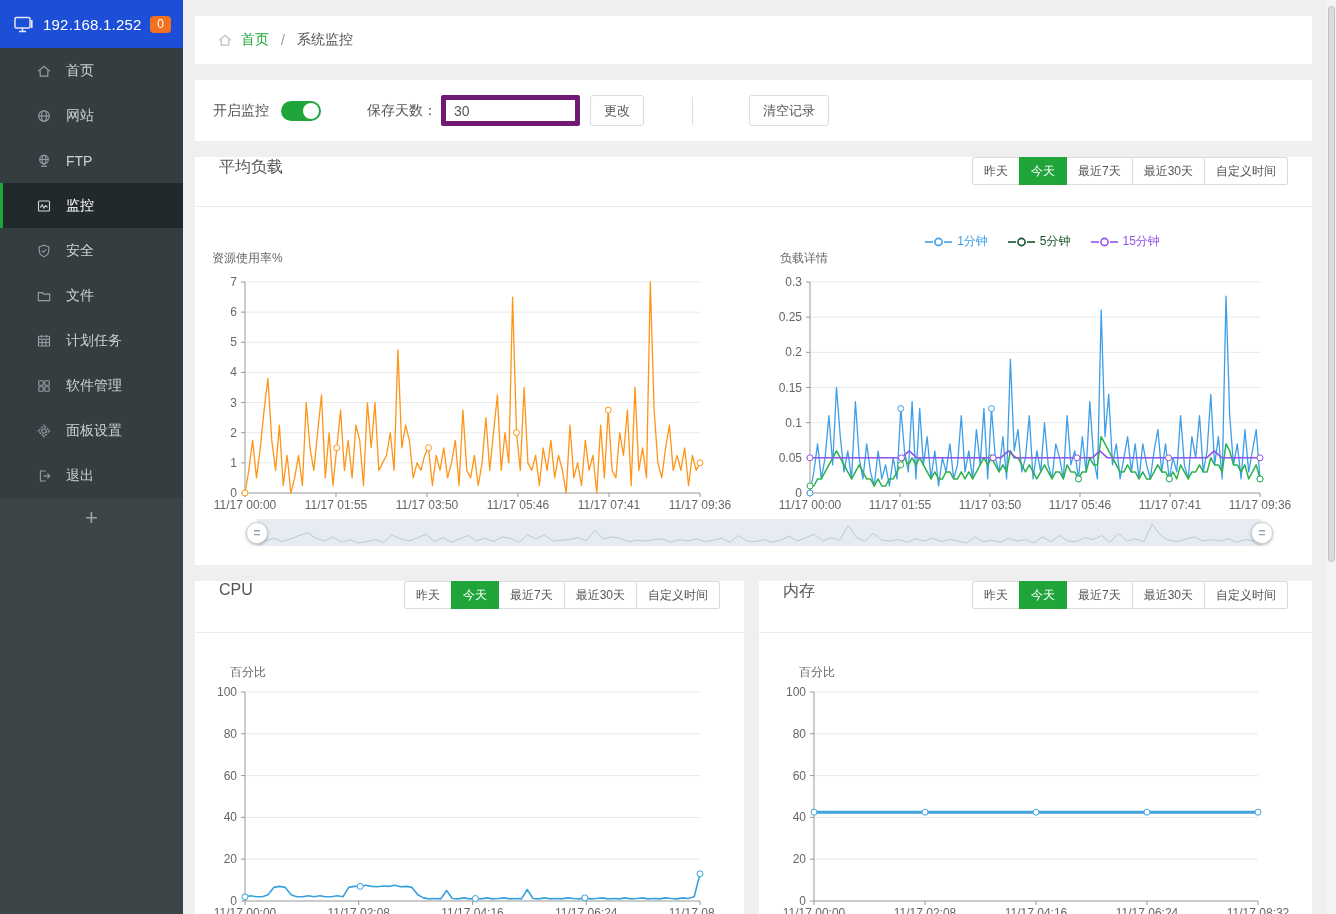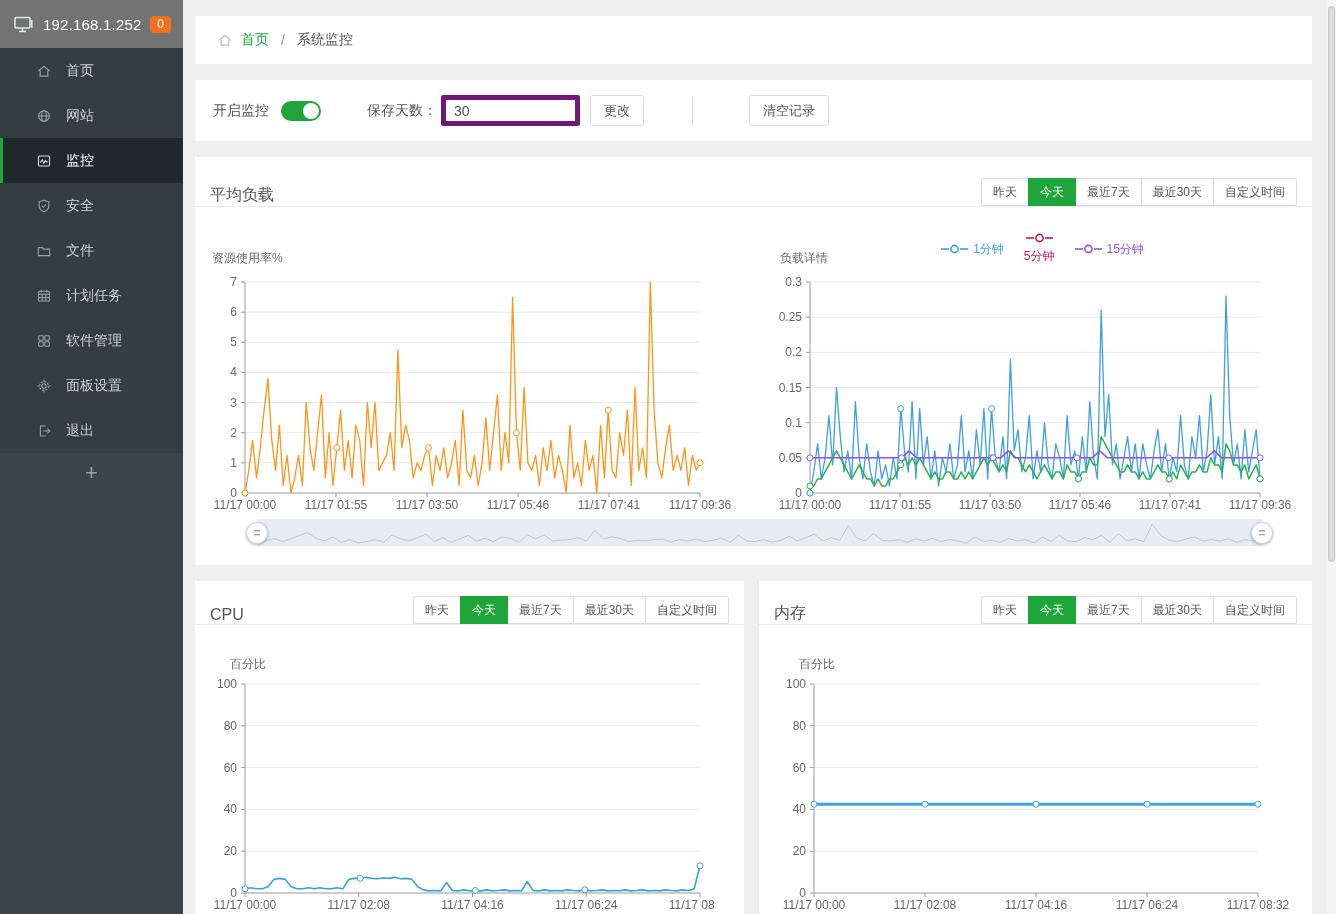--- a/index.html
+++ b/index.html
@@ -3,21 +3,21 @@
 <meta charset="utf-8">
 <style>
   *{margin:0;padding:0;box-sizing:border-box}
   html,body{overflow:hidden}
   body{width:1336px;height:914px;position:relative;background:#efefef;
        font-family:"Liberation Sans","DejaVu Sans",sans-serif;color:#555;font-size:14px}
   svg{display:block}
 
   
   .sidebar{position:absolute;left:0;top:0;width:183px;height:914px;background:#3b4447}
-  .side-head{height:48px;background:#737373;display:flex;align-items:center;padding:0 12px 0 14px}
+  .side-head{height:48px;background:#1d4ed8;display:flex;align-items:center;padding:0 12px 0 14px}
   .side-head .ip{color:#fff;font-size:15px;margin-left:9px;letter-spacing:.2px}
   .badge{margin-left:auto;background:#f2701f;color:#fff;font-size:12px;line-height:17px;
          min-width:21px;text-align:center;border-radius:4px;padding:0 4px}
   .menu{list-style:none;background:#343d40}
   .menu li{height:45px;display:flex;align-items:center;padding-left:33px;cursor:pointer;
            border-left:3px solid transparent;color:#ccd2d5;font-size:14px}
   .menu li svg{margin-right:14px;flex:none}
   .menu li.active{background:#22292c;border-left-color:#20a53a;color:#fff}
   .side-add{height:44px;line-height:40px;text-align:center;color:#9aa3a6;font-size:22px;cursor:pointer}
 
@@ -35,22 +35,22 @@
   .toggle .knob{position:absolute;right:2px;top:2px;width:16px;height:16px;border-radius:50%;background:#fff}
   .ctrl .savelab{margin-left:46px}
   .ctrl input{width:139px;height:31px;border:5px solid #701a75;border-radius:2px;padding:0 8px;
               font-size:14px;color:#555;margin-left:4px;outline:none}
   .btn{height:31px;padding:4px 13px;background:#fff;border:1px solid #dcdcdc;border-radius:3px;
        color:#555;font-size:13px;cursor:pointer}
   .ctrl .btn{margin-left:10px}
   .vdiv{width:1px;height:28px;background:#ddd;margin-left:48px}
   .ctrl .clear{margin-left:56px}
 
-  .card-head{height:50px;display:flex;align-items:flex-end;justify-content:space-between;
-             padding:0 15px;border-bottom:1px solid #ebebeb}
+  .card-head{height:50px;display:flex;align-items:flex-start;justify-content:space-between;
+             padding:0 24px;border-bottom:1px solid #ebebeb}
   .card-head .ttl{font-size:16px;color:#555}
   .btngrp{display:flex}
   .btngrp .rbtn{height:28px;padding:0 11px;font-size:12px;color:#555;background:#fff;
                 border:1px solid #dcdcdc;margin-left:-1px;cursor:pointer}
   .btngrp .rbtn:first-child{border-radius:2px 0 0 2px;margin-left:0}
   .btngrp .rbtn:last-child{border-radius:0 2px 2px 0}
   .btngrp .rbtn.active{background:#20a53a;border-color:#20a53a;color:#fff;position:relative}
 
   .load-card{position:relative;height:408px;margin-bottom:16px}
   .chart{position:absolute}
@@ -61,21 +61,21 @@
   .lg-item{display:flex;align-items:center;gap:5px;cursor:pointer}
 
   .brush{position:absolute;left:62px;top:362px;width:1005px;height:27px;background:#e6ecf2;cursor:pointer}
   .bh{position:absolute;top:50%;margin-top:-11px;width:22px;height:22px;border-radius:50%;background:#fff;
       border:1px solid #ccd3da;box-shadow:0 1px 3px rgba(0,0,0,.28);color:#98a1a9;font-size:12px;
       font-weight:bold;text-align:center;line-height:20px;cursor:ew-resize;z-index:2}
   .bh.l{left:-11px}.bh.r{right:-11px}
 
   .row{display:flex;gap:15px}
   .half{height:500px}
-  .half .card-head{height:44px}
+  .half .card-head{height:52px}
   .cpu-card{width:553px}
   .mem-card{width:557px}
   .ch-cpu{position:relative;margin:17px 0 0 15px;width:505px;height:278px}
   .ch-mem{position:relative;margin:17px 0 0 15px;width:520px;height:278px}
 
   
   .scrollbar{position:absolute;right:0;top:0;width:9px;height:914px;background:#f4f4f4}
   .scrollbar .thumb{position:absolute;left:1px;top:6px;width:7px;height:556px;background:#dcdcdc;
                     border:1px solid #c2c2c2;border-radius:4px}
 </style>
@@ -102,20 +102,30 @@
         <span>首页</span>
     </li>
     <li>
       <svg width="16" height="16" viewBox="0 0 16 16" fill="none" stroke="#97a0a4" stroke-width="1.1">
         <circle cx="8" cy="8" r="5.3"></circle>
           <ellipse cx="8" cy="8" rx="2.4" ry="5.3"></ellipse>
           <line x1="2.7" y1="8" x2="13.3" y2="8"></line>
       </svg>
         <span>网站</span>
     </li>
+    <li>
+      <svg width="16" height="16" viewBox="0 0 16 16" fill="none" stroke="#97a0a4" stroke-width="1.1">
+        <circle cx="8" cy="6.5" r="4.3"></circle>
+          <ellipse cx="8" cy="6.5" rx="1.9" ry="4.3"></ellipse>
+          <line x1="3.7" y1="6.5" x2="12.3" y2="6.5"></line>
+        <line x1="8" y1="10.8" x2="8" y2="12.6"></line>
+          <line x1="5" y1="13.2" x2="11" y2="13.2"></line>
+      </svg>
+        <span>FTP</span>
+    </li>
     <li class="active">
       <svg width="16" height="16" viewBox="0 0 16 16" fill="none" stroke="#d3d9db" stroke-width="1.1">
         <rect x="2.5" y="3" width="11" height="10" rx="1"></rect>
         <polyline points="4.3,9.6 6.2,6.8 7.8,10.2 9.4,7.6 11.6,9.3"></polyline>
       </svg>
         <span>监控</span>
     </li>
     <li>
       <svg width="16" height="16" viewBox="0 0 16 16" fill="none" stroke="#97a0a4" stroke-width="1.1">
         <path d="M8 2.2l4.8 1.6v3.7c0 3.1-2 5.1-4.8 6.3-2.8-1.2-4.8-3.2-4.8-6.3V3.8z"></path>
@@ -211,21 +221,21 @@
 
     <div class="legend">
       <span class="lg-item" style="color: rgb(62, 159, 232);">
         <svg width="27" height="10">
             <line x1="0" y1="5" x2="8" y2="5" stroke="currentColor" stroke-width="1.6"></line>
             <circle cx="13.5" cy="5" r="3.6" fill="#fff" stroke="currentColor" stroke-width="1.6"></circle>
             <line x1="19" y1="5" x2="27" y2="5" stroke="currentColor" stroke-width="1.6"></line>
           </svg>
         <span>1分钟</span>
       </span>
-      <span class="lg-item" style="color: #be185d; flex-direction: column;">
+      <span class="lg-item" style="color: #14532d;">
         <svg width="27" height="10">
             <line x1="0" y1="5" x2="8" y2="5" stroke="currentColor" stroke-width="1.6"></line>
             <circle cx="13.5" cy="5" r="3.6" fill="#fff" stroke="currentColor" stroke-width="1.6"></circle>
             <line x1="19" y1="5" x2="27" y2="5" stroke="currentColor" stroke-width="1.6"></line>
           </svg>
         <span>5分钟</span>
       </span>
       <span class="lg-item" style="color: rgb(144, 85, 232);">
         <svg width="27" height="10">
             <line x1="0" y1="5" x2="8" y2="5" stroke="currentColor" stroke-width="1.6"></line>

